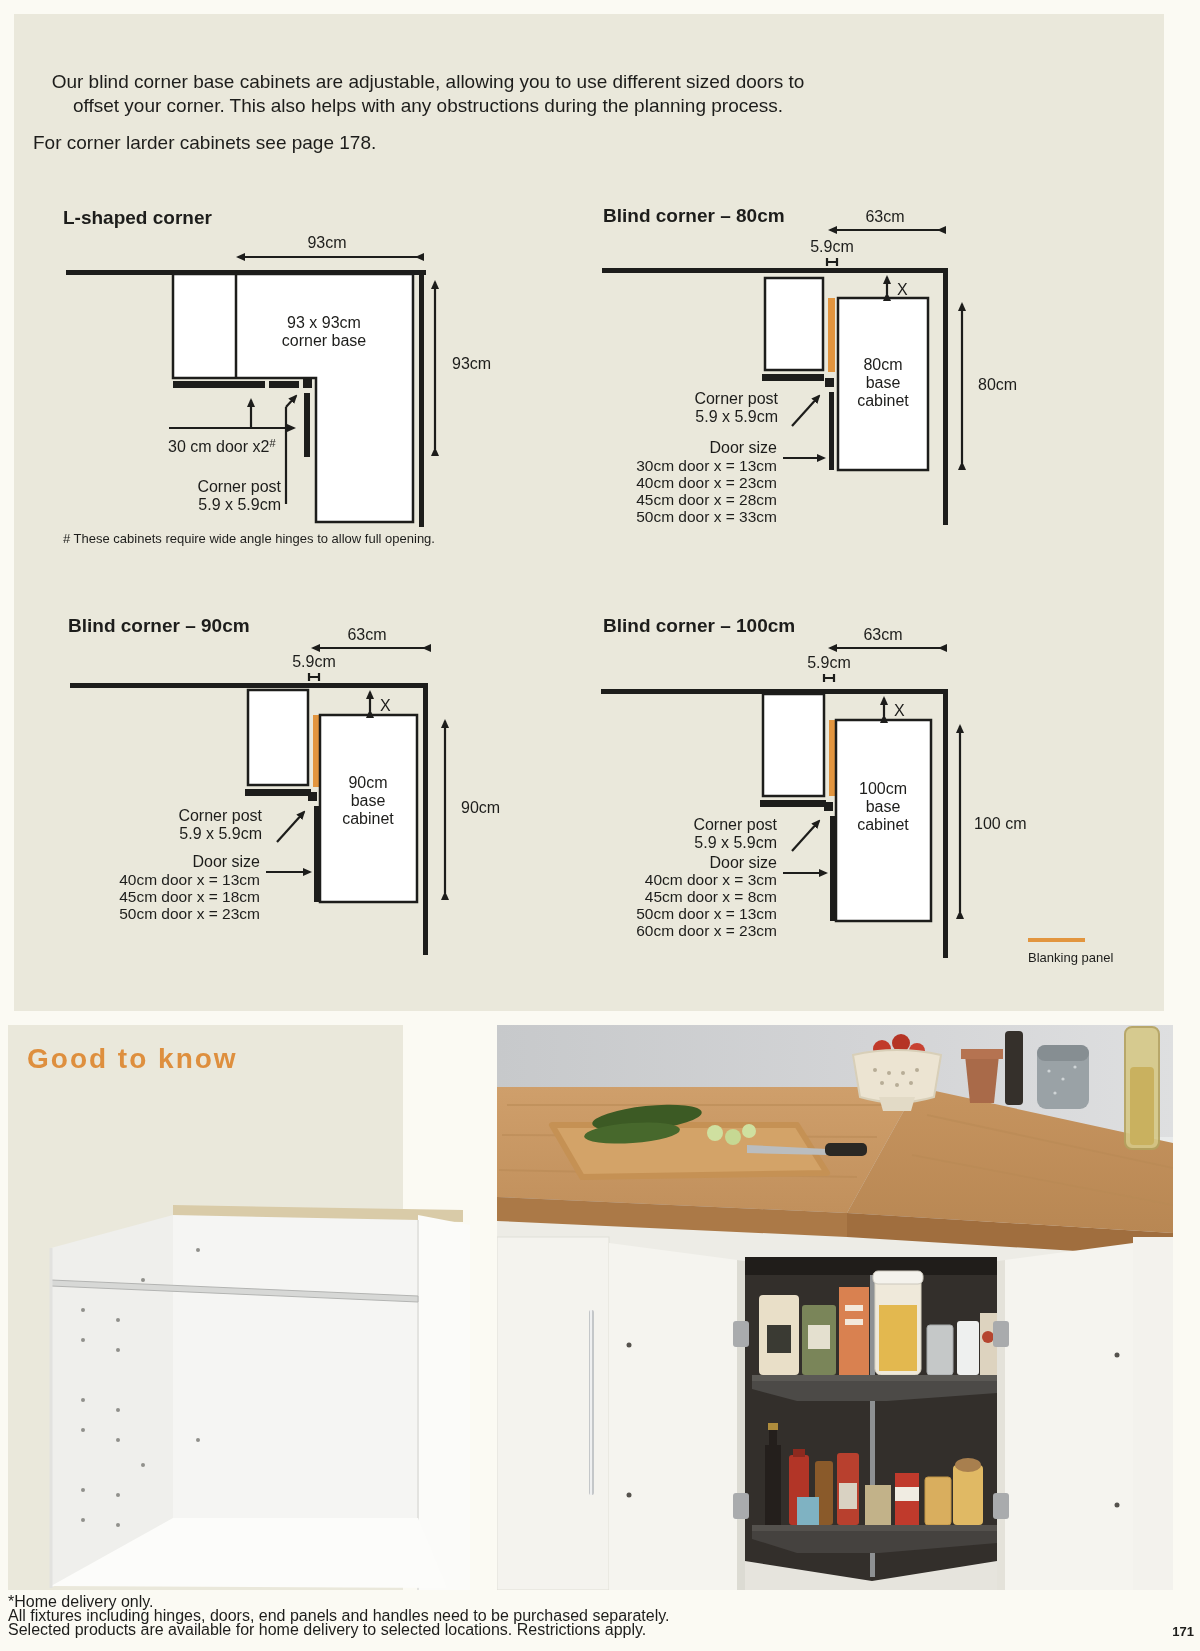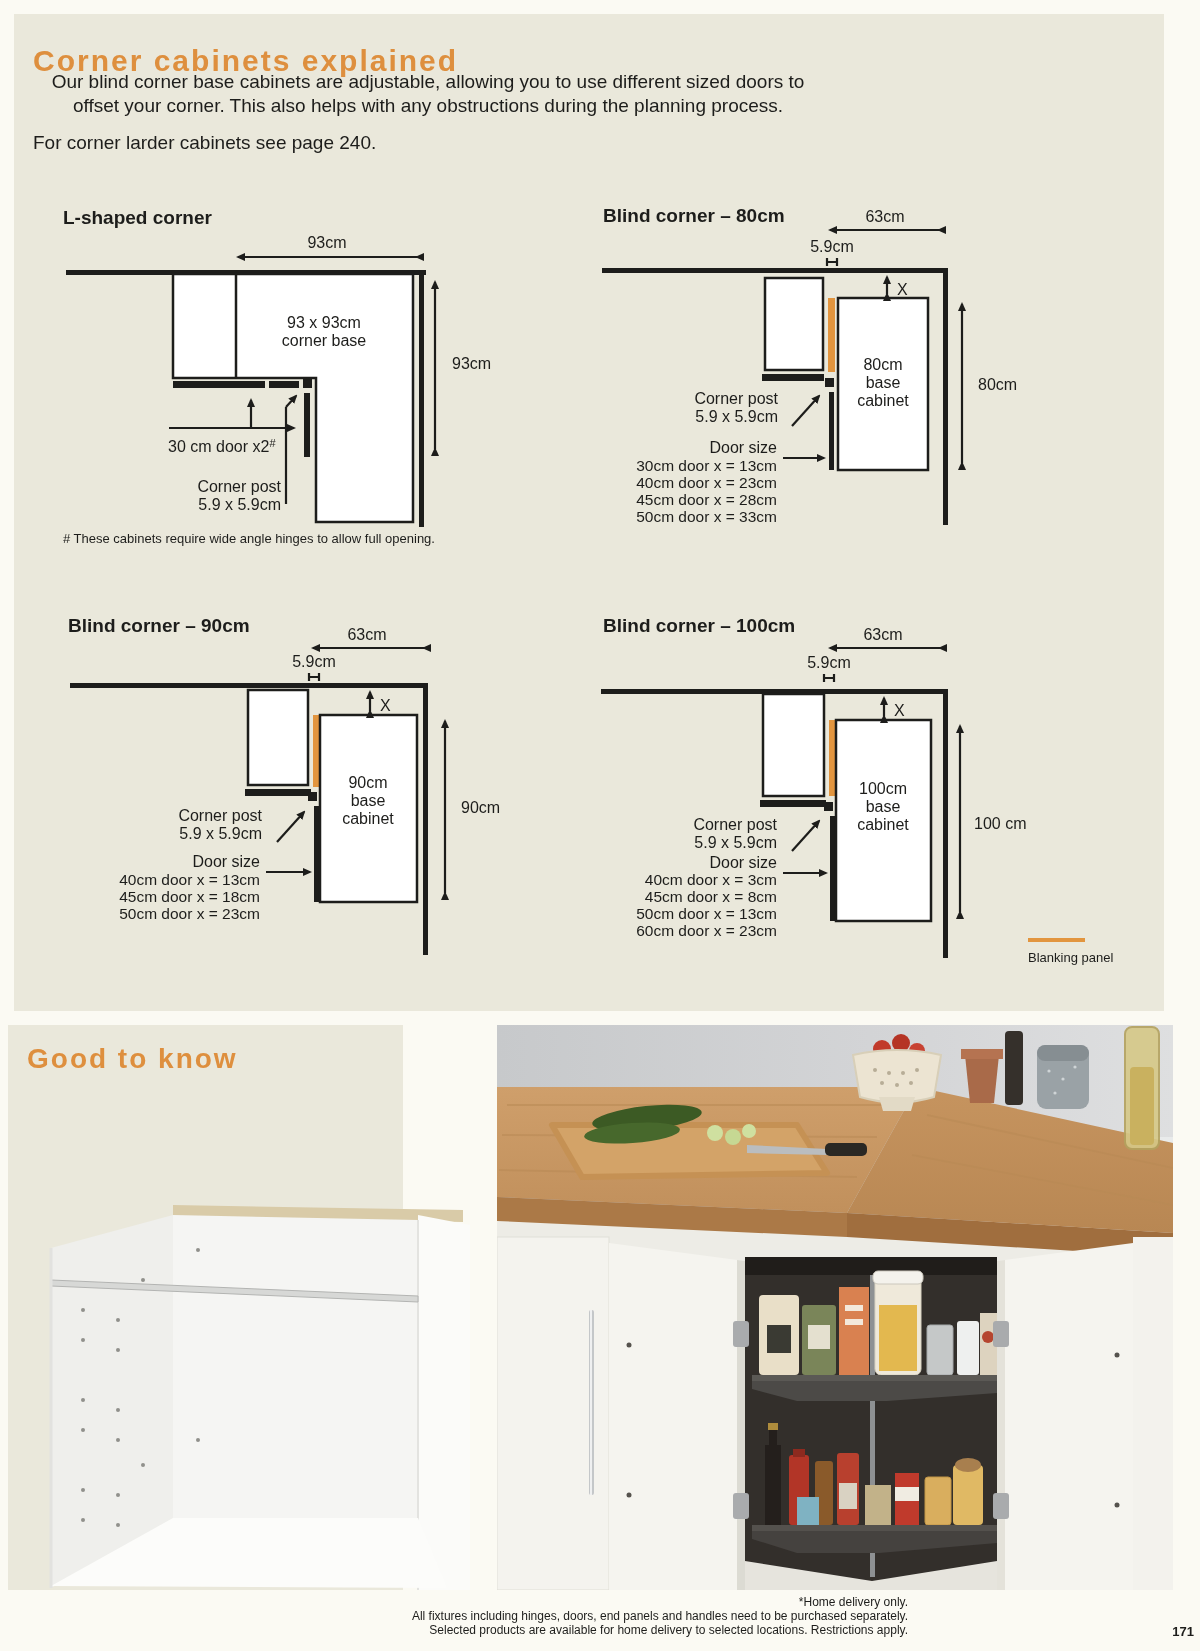--- a/index.html
+++ b/index.html
@@ -7,42 +7,41 @@
   .page{position:relative;width:1200px;height:1651px;background:#fbfaf3;overflow:hidden;}
   .panel{position:absolute;background:#eae8db;}
   .top-section{left:14px;top:14px;width:1150px;height:997px;}
   .gtk-section{left:8px;top:1025px;width:395px;height:565px;}
   .photo-section{position:absolute;left:497px;top:1025px;width:676px;height:565px;overflow:hidden;}
   h1.main-title{position:absolute;left:19px;top:30px;margin:0;font-size:30px;font-weight:bold;letter-spacing:2px;color:#de8f3e;}
   .intro{position:absolute;left:19px;top:56px;width:790px;font-size:19px;line-height:23.5px;text-align:center;}
   .note{position:absolute;left:19px;top:118px;width:600px;font-size:19px;}
   .gtk-title{position:absolute;left:19px;top:18px;margin:0;font-size:28px;font-weight:bold;letter-spacing:2px;color:#de8f3e;}
   .gtk-body{position:absolute;left:19px;top:52px;width:432px;font-size:19px;line-height:23.5px;}
-  .footer{position:absolute;left:8px;top:1595px;width:900px;font-size:12px;line-height:14px;color:#1d1d1b;text-align:right;}
+  .footer{position:absolute;left:8px;top:1595px;width:900px;font-size:16px;line-height:14px;color:#1d1d1b;}
   .page-number{position:absolute;right:6px;top:1624px;font-size:13px;font-weight:bold;}
   svg{position:absolute;overflow:visible;}
   .dtitle{font:bold 19px "Liberation Sans",sans-serif;fill:#1d1d1b;}
   .lbl{font:16px "Liberation Sans",sans-serif;fill:#1d1d1b;}
   .lbls{font:15.5px "Liberation Sans",sans-serif;fill:#1d1d1b;}
   .fnote{font:13px "Liberation Sans",sans-serif;fill:#1d1d1b;}
   .thick{fill:#1d1d1b;}
   .box{fill:#ffffff;stroke:#1d1d1b;stroke-width:2.5;}
   .ln{stroke:#1d1d1b;stroke-width:2.5;fill:none;}
   .arr{stroke:#1d1d1b;stroke-width:2.2;fill:none;}
   .orange{fill:#e2953f;}
 </style>
 </head>
 <body>
 
 <div class="page">
 
   <div class="panel top-section">
-    <h1 class="main-title">Corner cabinets explained</h1>
     <div class="intro">Our blind corner base cabinets are adjustable, allowing you to use different sized doors to offset your corner. This also helps with any obstructions during the planning process.</div>
-    <div class="note">For corner larder cabinets see page 240.</div>
+    <div class="note">For corner larder cabinets see page 178.</div>
 
     <svg style="left:46px;top:188px;" width="420" height="360" viewBox="0 0 420 360">
       <defs>
         <marker id="aAe" markerWidth="9" markerHeight="8" refX="7" refY="4" orient="auto" markerUnits="userSpaceOnUse">
             <path d="M0,0 L9,4 L0,8 Z" fill="#1d1d1b"></path>
           </marker>
       </defs>
       <text class="dtitle" x="3" y="22">L-shaped corner</text>
       <text class="lbl" x="267" y="46" text-anchor="middle">93cm</text>
       <line class="arr" x1="178" y1="55" x2="357" y2="55" marker-start="url(#aAe)" marker-end="url(#aAe)" transform="rotate(180 267.5 55)"></line>

